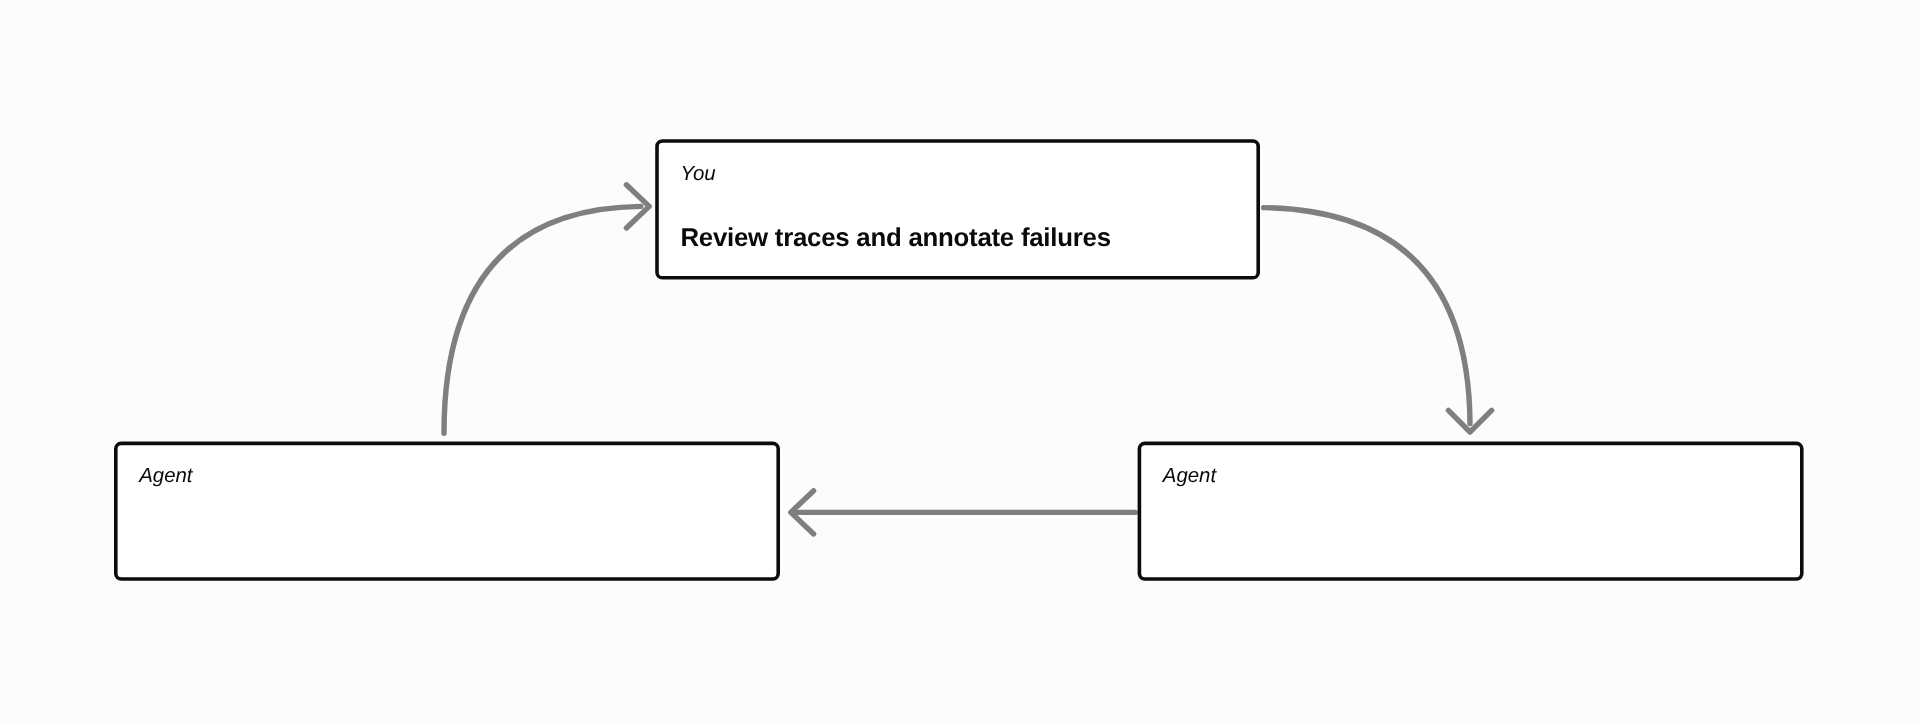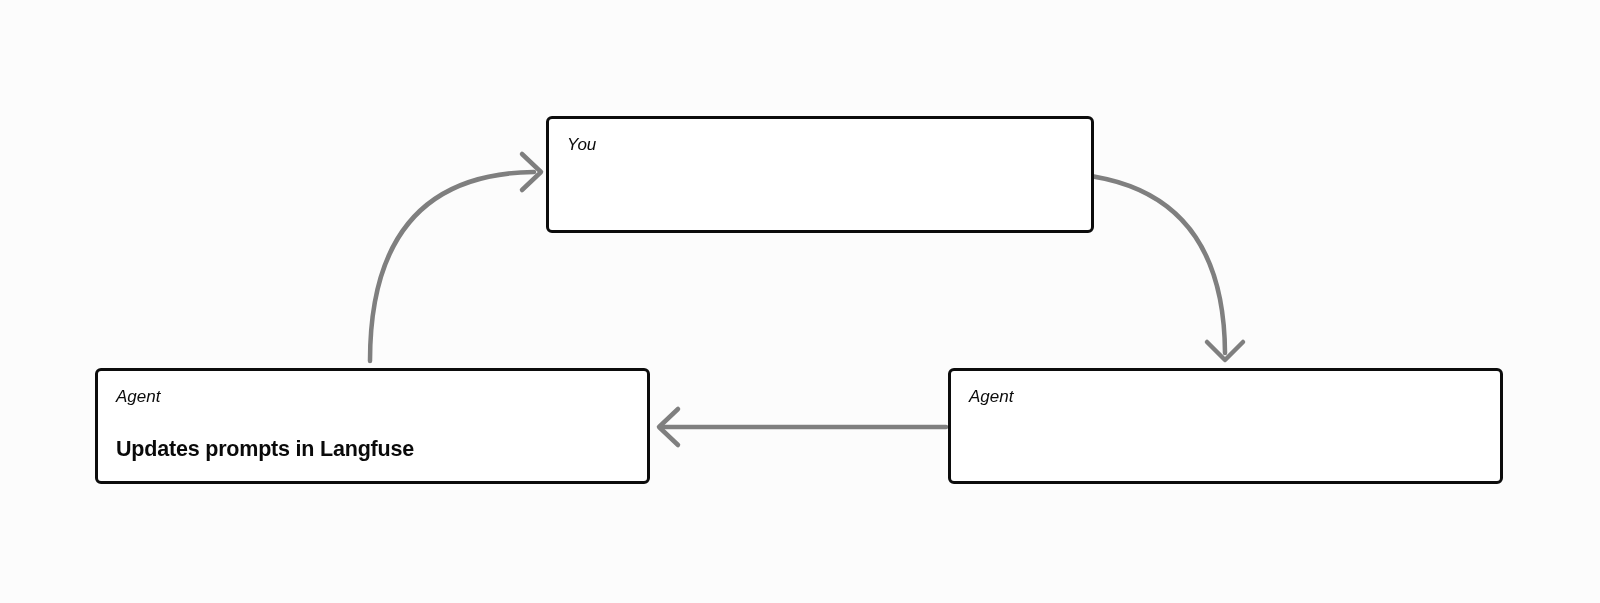--- a/index.html
+++ b/index.html
@@ -26,21 +26,21 @@
     background: var(--box_bg, #ffffff);
     border: 3.5px solid var(--border, #0c0c0c);
     border-radius: 6px;
     display: flex;
     flex-direction: column;
     justify-content: space-between;
     padding: 17px 18px 19px 18px;
   }
   .node-review {
     left: 546px; top: 116px;
-    width: 548px; height: 117px;
+    width: 504px; height: 117px;
   }
   .node-update {
     left: 95px; top: 368px;
     width: 555px; height: 116px;
   }
   .node-fetch {
     left: 948px; top: 368px;
     width: 555px; height: 116px;
   }
   .node-role {
@@ -75,24 +75,24 @@
     </g>
 
     <g>
       <path d="M 946 427 L 662 427" fill="none" stroke-width="4.5" stroke-linecap="round" stroke="#7f7f7f"></path>
       <path d="M 678 409 L 659 427 L 678 445" fill="none" stroke-width="4.5" stroke-linecap="round" stroke-linejoin="round" stroke="#7f7f7f"></path>
     </g>
   </svg>
 
   <div class="node node-review">
     <span class="node-role">You</span>
+    <span class="node-title">Review traces and annotate failures</span>
   </div>
 
   <div class="node node-update">
     <span class="node-role">Agent</span>
-    <span class="node-title">Updates prompts in Langfuse</span>
   </div>
 
   <div class="node node-fetch">
     <span class="node-role">Agent</span>
   </div>
 
 </div>
 
 </body></html>

